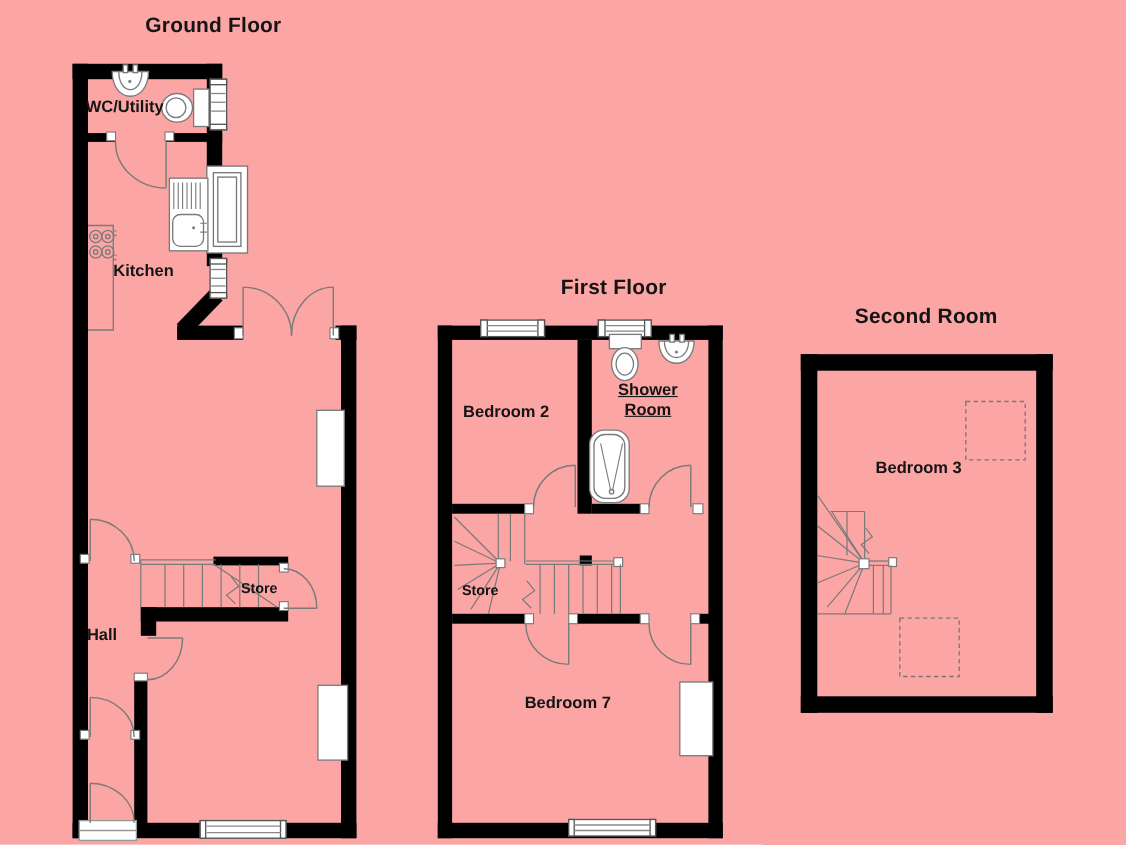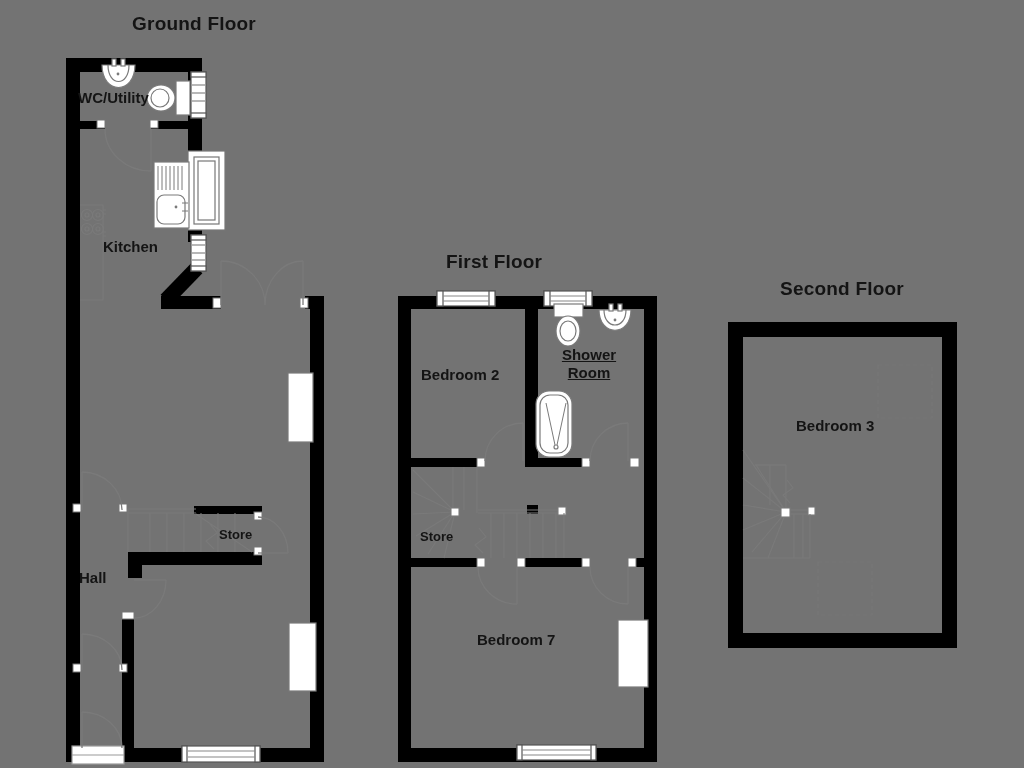--- a/index.html
+++ b/index.html
@@ -1,16 +1,16 @@
 <!DOCTYPE html>
 <html><head>
 <meta charset="utf-8">
 <style>
   html,body{margin:0;padding:0;background:#fff;}
-  .canvas{position:relative;width:1024px;height:768px;background:#737373;
+  .canvas{position:relative;width:1024px;height:768px;background:#fca5a5;
           font-family:"Liberation Sans",sans-serif;overflow:hidden;}
   .plan-svg{position:absolute;left:0;top:0;}
   .lbl{position:absolute;font-weight:bold;color:#141414;font-size:15px;
        line-height:18px;white-space:nowrap;}
   .lbl.wrap{white-space:normal;text-align:center;text-decoration:underline;}
   .lbl.title{font-size:19px;letter-spacing:.2px;}
   .lbl.sm{font-size:13px;}
 </style>
 </head>
 <body>
@@ -321,22 +321,22 @@
       <path d="M786,512 L756,465"></path>
           <path d="M770,465 V505"></path>
           <path d="M786,465 V508"></path>
       <rect x="781" y="508" width="9" height="9" fill="#fff"></rect>
       <polyline points="787,480 793,488 783,495 790,503"></polyline>
     </g>
   </g>
 </svg>
 
 <div class="lbl title" style="left:114px;top:15px;width:160px;text-align:center">Ground Floor</div>
-<div class="lbl title" style="left:446px;top:253px;width:160px;text-align:left">First Floor</div>
-<div class="lbl title" style="left:762px;top:280px;width:160px;text-align:center">Second Floor</div>
+<div class="lbl title" style="left:446px;top:253px;width:160px;text-align:right">First Floor</div>
+<div class="lbl title" style="left:762px;top:280px;width:160px;text-align:center">Second Room</div>
 
 <div class="lbl" style="left:78px;top:89px">WC/Utility</div>
 <div class="lbl" style="left:103px;top:238px">Kitchen</div>
 <div class="lbl" style="left:79px;top:569px">Hall</div>
 <div class="lbl sm" style="left:219px;top:526px">Store</div>
 
 <div class="lbl" style="left:421px;top:366px">Bedroom 2</div>
 <div class="lbl wrap" style="left:553px;top:346px;width:72px">Shower Room</div>
 <div class="lbl sm" style="left:420px;top:528px">Store</div>
 <div class="lbl" style="left:477px;top:631px">Bedroom 7</div>

